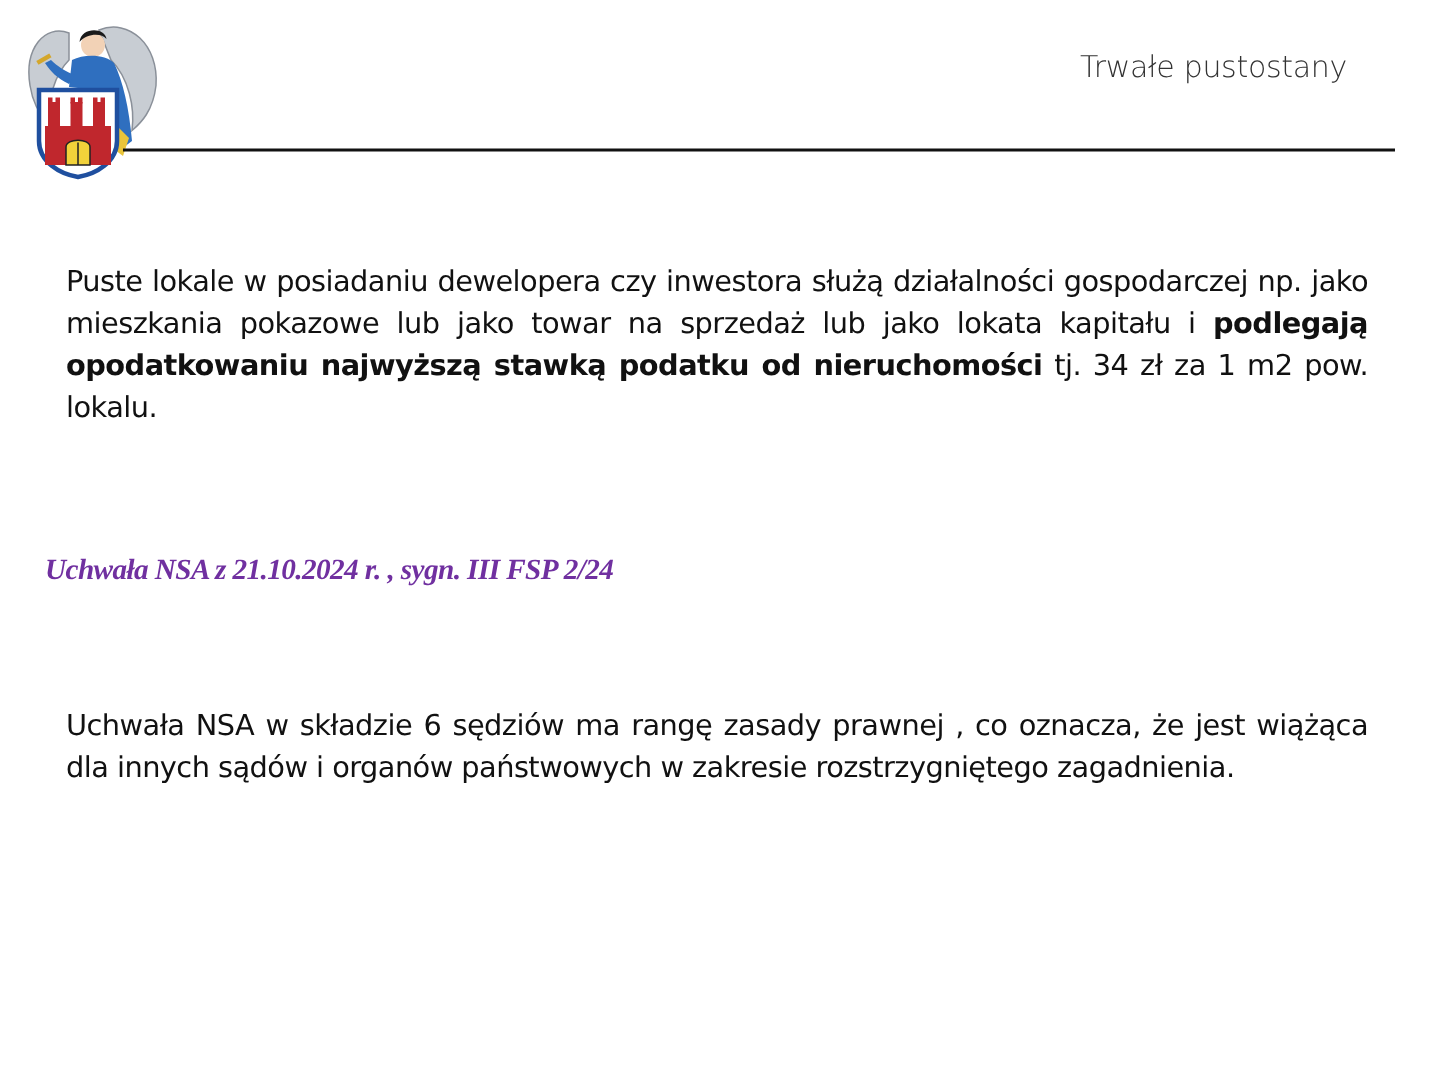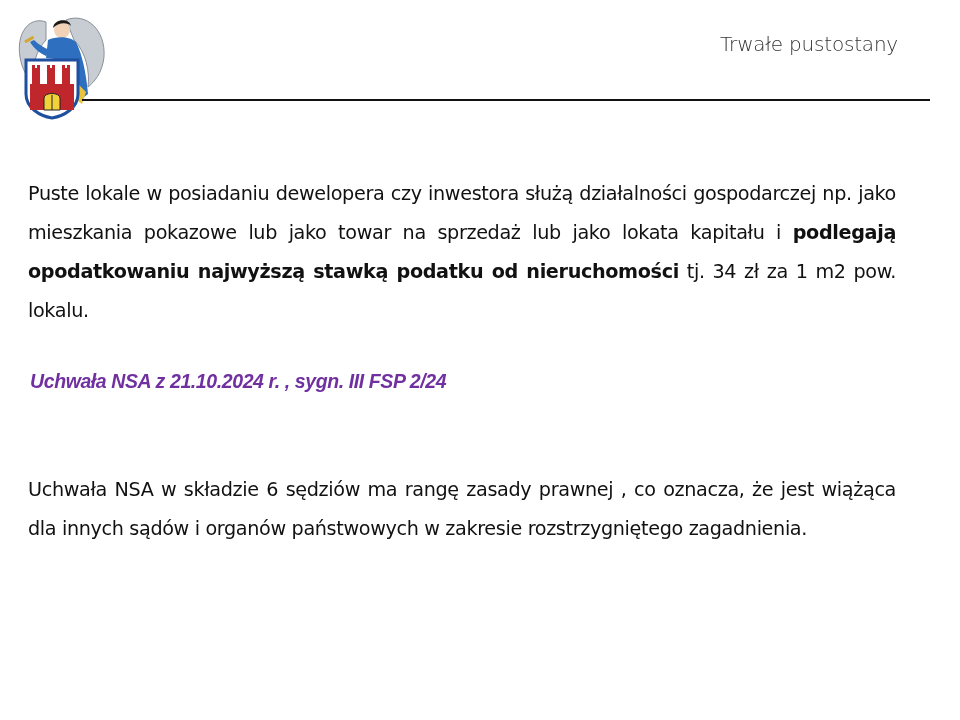--- a/index.html
+++ b/index.html
@@ -9,30 +9,30 @@
   }
   .logo { position: absolute; left: 16px; top: 12px; width: 92px; height: 108px; }
   .title {
     position: absolute; right: 62px; top: 31px; text-align: center;
     font-family: "DejaVu Sans", sans-serif; font-weight: 300;
     font-size: 20px; line-height: 26px; color: #333333; letter-spacing: -0.2px;
   }
   .title span { display: block; }
   .rule { position: absolute; left: 82px; top: 99px; width: 848px; height: 2px; background: #111111; }
   .para {
-    position: absolute; left: 28px; width: 868px; text-align: justify;
-    font-family: "DejaVu Sans", sans-serif; font-size: 19.2px; line-height: 39px;
+    position: absolute; left: 44px; width: 868px; text-align: justify;
+    font-family: "DejaVu Sans", sans-serif; font-size: 19.2px; line-height: 28px;
     letter-spacing: -0.35px; color: #111111;
   }
   .p1 { top: 155px; }
   .p3 { top: 451px; }
   .para b { font-weight: bold; }
   .ruling {
     position: absolute; left: 30px; top: 370px;
-    font-family: Liberation Sans, sans-serif; font-size: 19.5px; font-weight: bold; font-style: italic;
+    font-family: Liberation Serif, serif; font-size: 19.5px; font-weight: bold; font-style: italic;
     color: #7030A0; letter-spacing: -0.4px;
   }
 </style>
 </head>
 <body>
 
 <div class="logo">
   <svg width="92" height="108" viewBox="0 0 92 108">
 
     <path d="M50 8 C70 0 90 18 88 45 C86 62 78 70 72 75 C74 60 70 40 58 28 Z" fill="#c8cdd3" stroke="#8a9099" stroke-width="1"></path>

